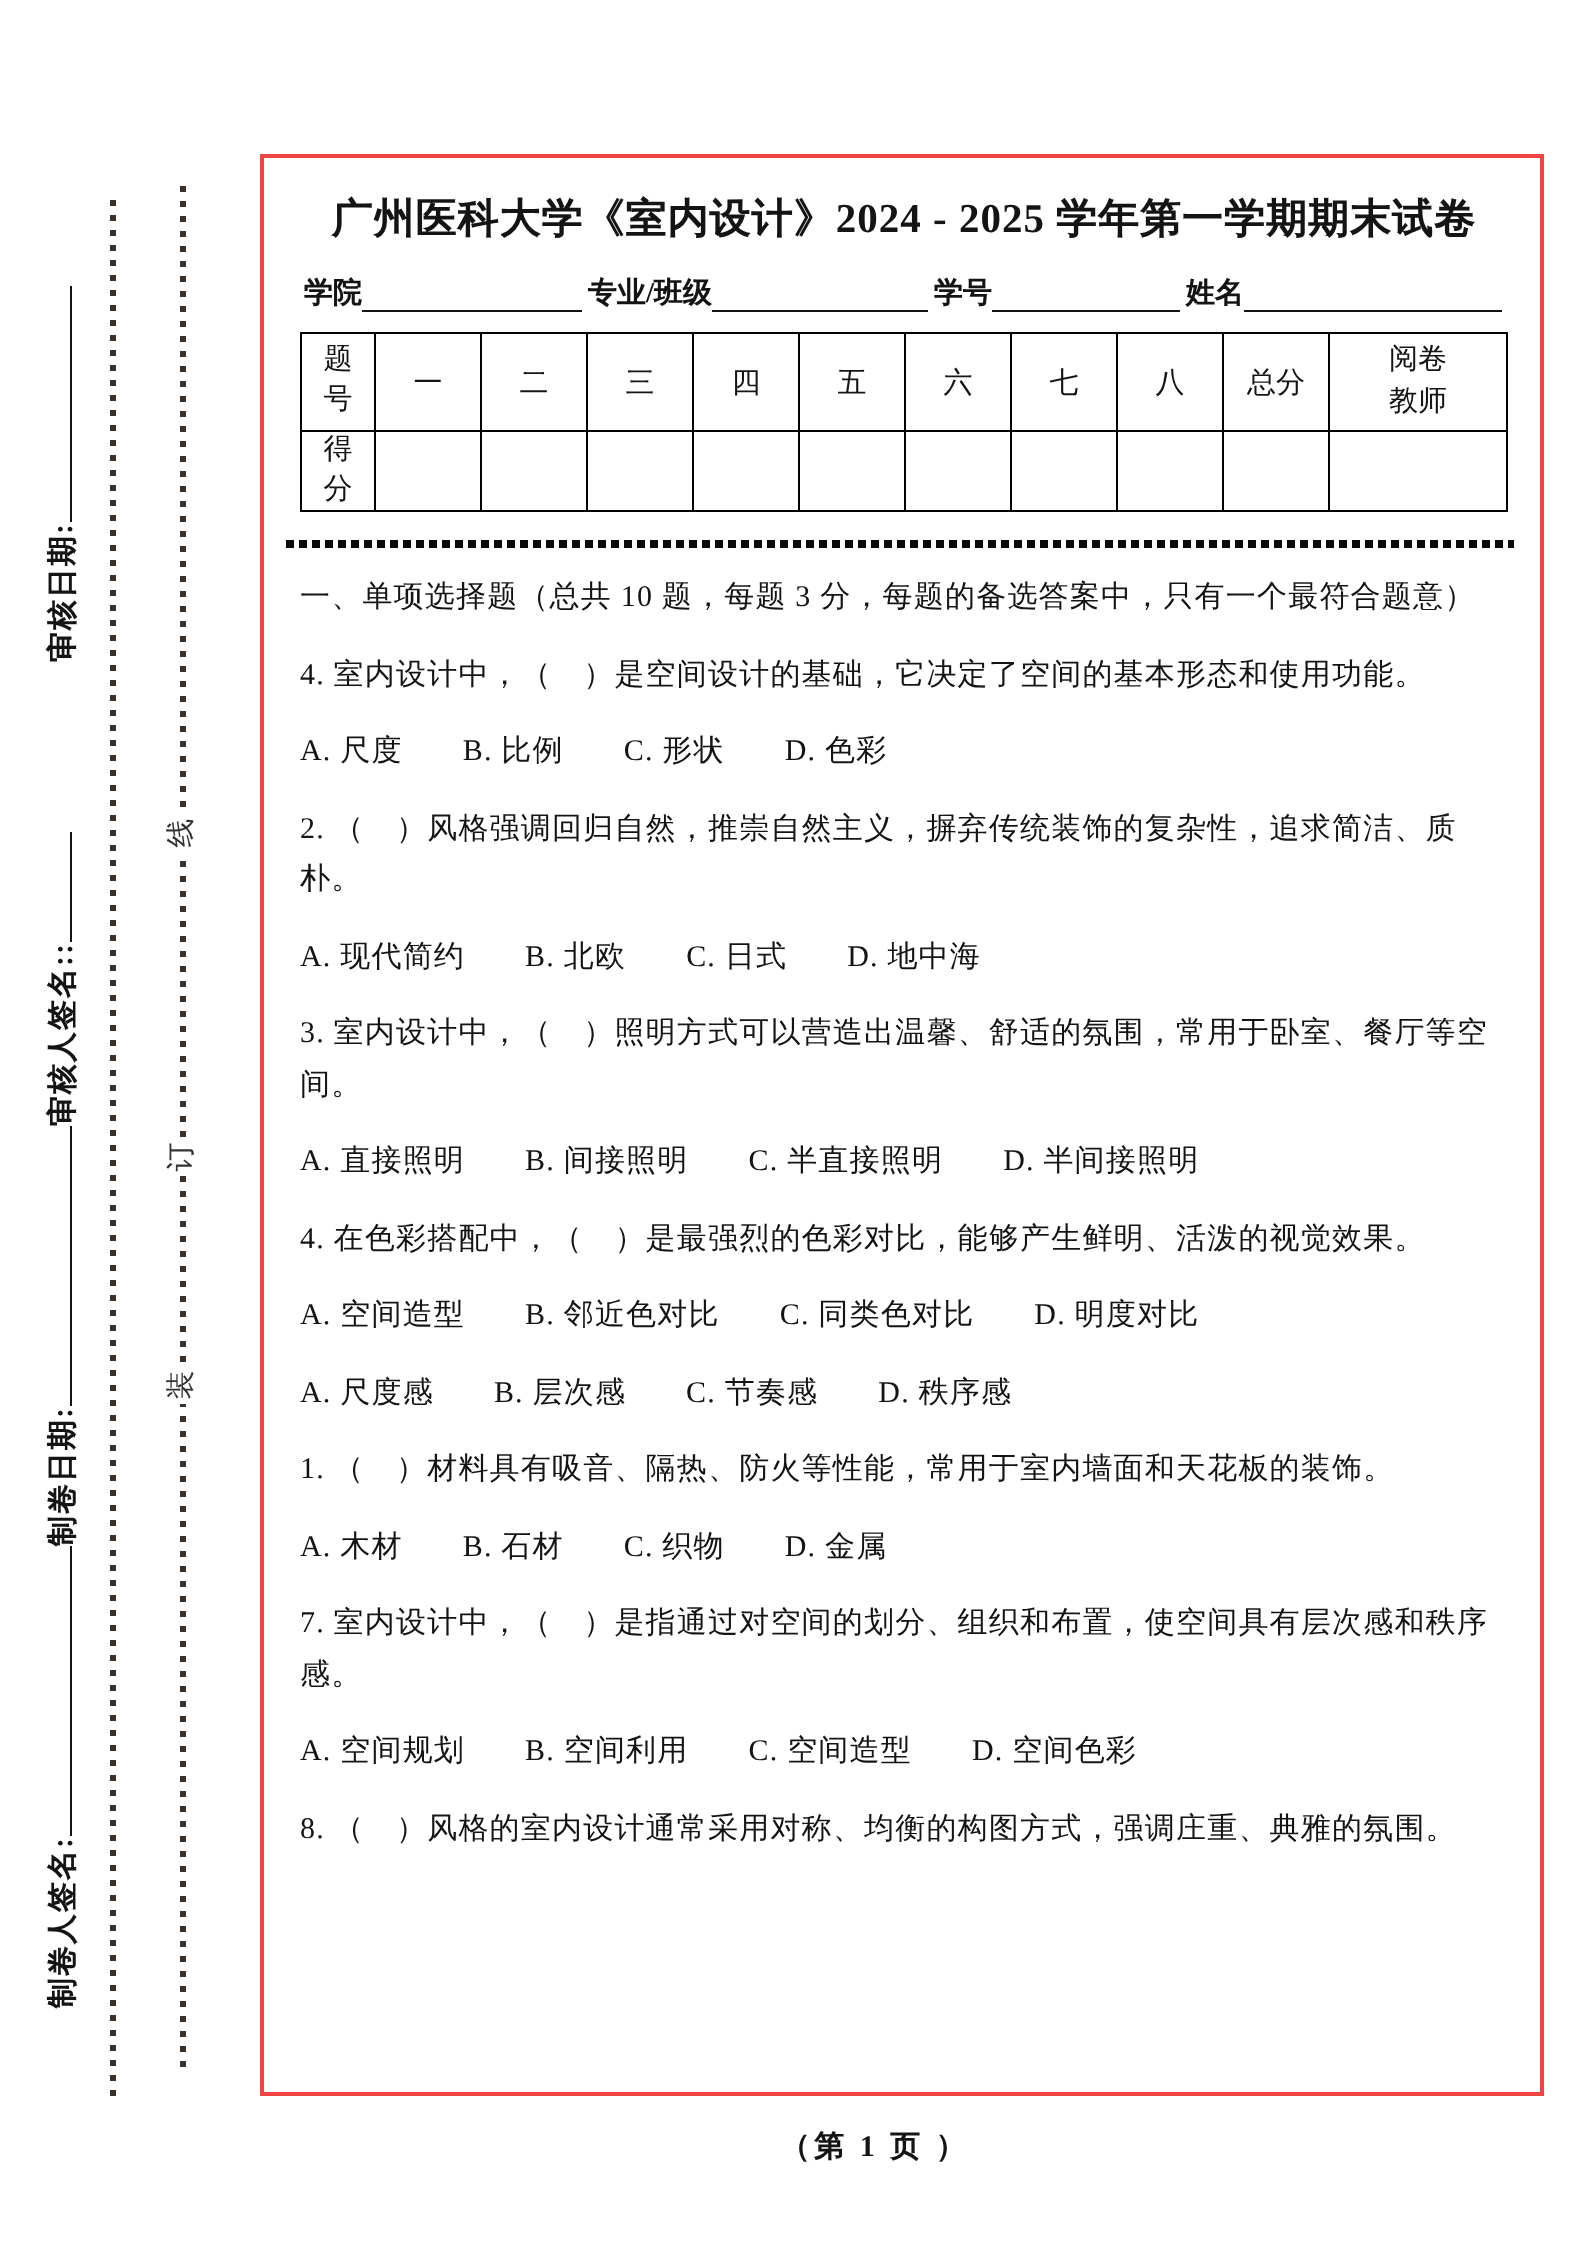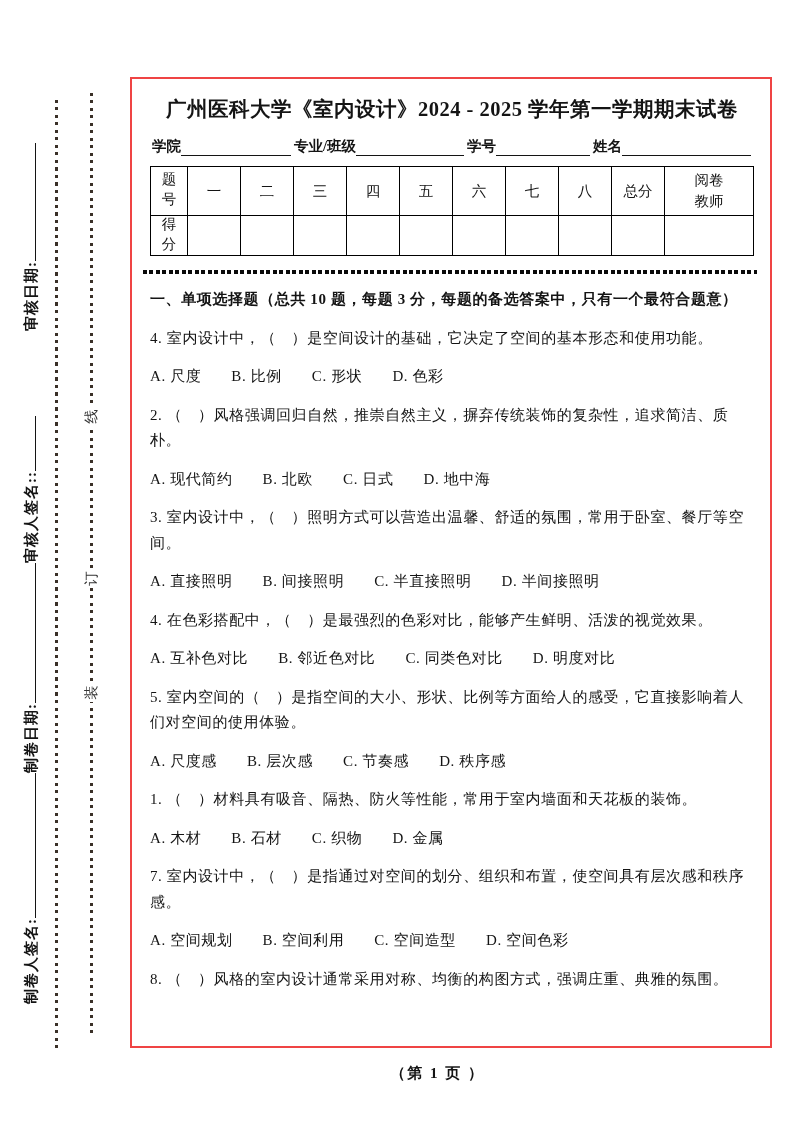--- a/index.html
+++ b/index.html
@@ -49,29 +49,29 @@
     font-size:14.5px;font-weight:normal;table-layout:fixed;
   }
   table.score th,table.score td{
     border:1.5px solid #000;text-align:center;vertical-align:middle;
     font-weight:normal;padding:0;
   }
   table.score tr.hdr th{height:48px;}
   table.score tr.scr td{height:36px;}
   .colnum{width:36px;}
   .collast{width:88px;}
-  .wrapv{display:inline-block;width:1.15em;line-height:1.35;font-family:Liberation Mono, monospace;}
+  .wrapv{display:inline-block;width:1.15em;line-height:1.35;}
   .wrap2{display:inline-block;width:2.45em;line-height:1.45;}
   .dotted-sep{
     height:4px;margin:14px 0 4px -4px;
     background:repeating-linear-gradient(to right,#0a0a0a 0 4px,transparent 4px 6.5px);
   }
   .content{padding:0 2px 0 3px;}
   .content p{margin:13px 0 0 0;line-height:1.7;font-size:15px;letter-spacing:0.6px;}
-  p.sec-heading{font-weight:bold;}
+  p.sec-heading{}
   .opt{display:inline-block;margin-right:30px;}
   .opt:last-child{margin-right:0;}
   .footer{
     position:absolute;left:130px;top:1064px;width:615px;text-align:center;
     font-size:15px;font-weight:bold;letter-spacing:2px;
   }
 </style>
 </head>
 <body>
 
@@ -130,22 +130,21 @@
   <div class="content">
     <p class="sec-heading">一、单项选择题（总共 10 题，每题 3 分，每题的备选答案中，只有一个最符合题意）</p>
     <div id="questions">
         <p class="qtext">4.  室内设计中，（　）是空间设计的基础，它决定了空间的基本形态和使用功能。</p>
         <p class="opts"><span class="opt">A.  尺度</span><span class="opt">B.  比例</span><span class="opt">C.  形状</span><span class="opt">D.  色彩</span></p>
         <p class="qtext">2.  （　）风格强调回归自然，推崇自然主义，摒弃传统装饰的复杂性，追求简洁、质朴。</p>
         <p class="opts"><span class="opt">A.  现代简约</span><span class="opt">B.  北欧</span><span class="opt">C.  日式</span><span class="opt">D.  地中海</span></p>
         <p class="qtext">3.  室内设计中，（　）照明方式可以营造出温馨、舒适的氛围，常用于卧室、餐厅等空间。</p>
         <p class="opts"><span class="opt">A.  直接照明</span><span class="opt">B.  间接照明</span><span class="opt">C.  半直接照明</span><span class="opt">D.  半间接照明</span></p>
         <p class="qtext">4.  在色彩搭配中，（　）是最强烈的色彩对比，能够产生鲜明、活泼的视觉效果。</p>
-        <p class="opts"><span class="opt">A.  互补色对比</span><span class="opt">B.  邻近色对比</span><span class="opt">C.  同类色对比</span><span class="opt">D.  明度对比</span></p>
-        <p class="qtext">5.  室内空间的（　）是指空间的大小、形状、比例等方面给人的感受，它直接影响着人们对空间的使用体验。</p>
+        <p class="opts"><span class="opt">A.  空间造型</span><span class="opt">B.  邻近色对比</span><span class="opt">C.  同类色对比</span><span class="opt">D.  明度对比</span></p>
         <p class="opts"><span class="opt">A.  尺度感</span><span class="opt">B.  层次感</span><span class="opt">C.  节奏感</span><span class="opt">D.  秩序感</span></p>
         <p class="qtext">1.  （　）材料具有吸音、隔热、防火等性能，常用于室内墙面和天花板的装饰。</p>
         <p class="opts"><span class="opt">A.  木材</span><span class="opt">B.  石材</span><span class="opt">C.  织物</span><span class="opt">D.  金属</span></p>
         <p class="qtext">7.  室内设计中，（　）是指通过对空间的划分、组织和布置，使空间具有层次感和秩序感。</p>
         <p class="opts"><span class="opt">A.  空间规划</span><span class="opt">B.  空间利用</span><span class="opt">C.  空间造型</span><span class="opt">D.  空间色彩</span></p>
         <p class="qtext">8.  （　）风格的室内设计通常采用对称、均衡的构图方式，强调庄重、典雅的氛围。</p>
       </div>
   </div>
 </div>
 

